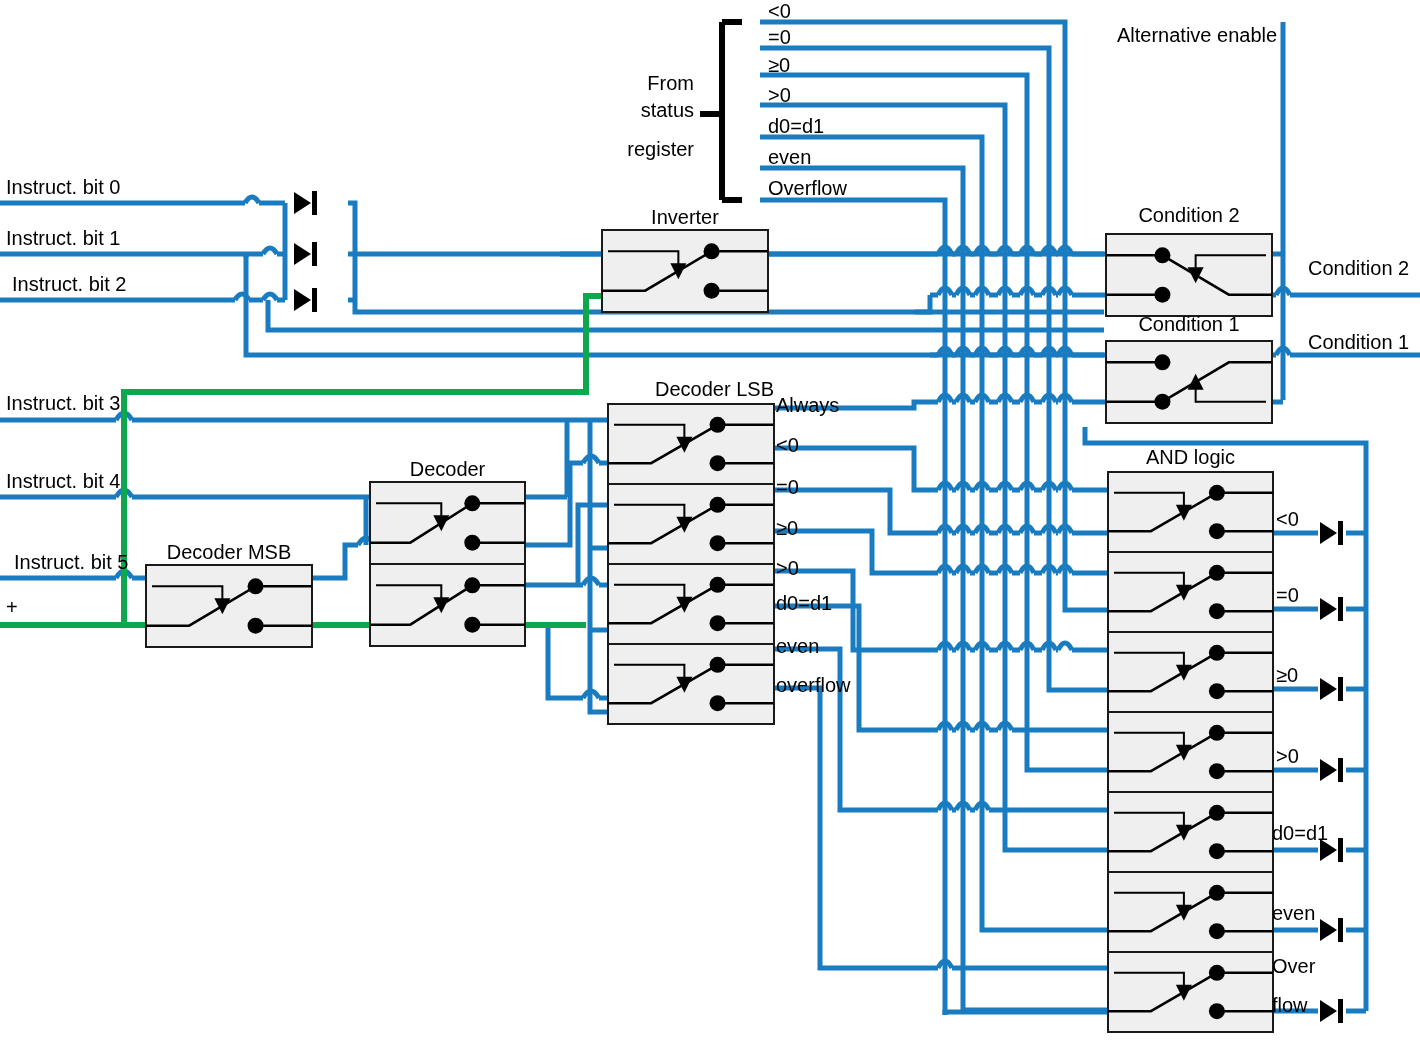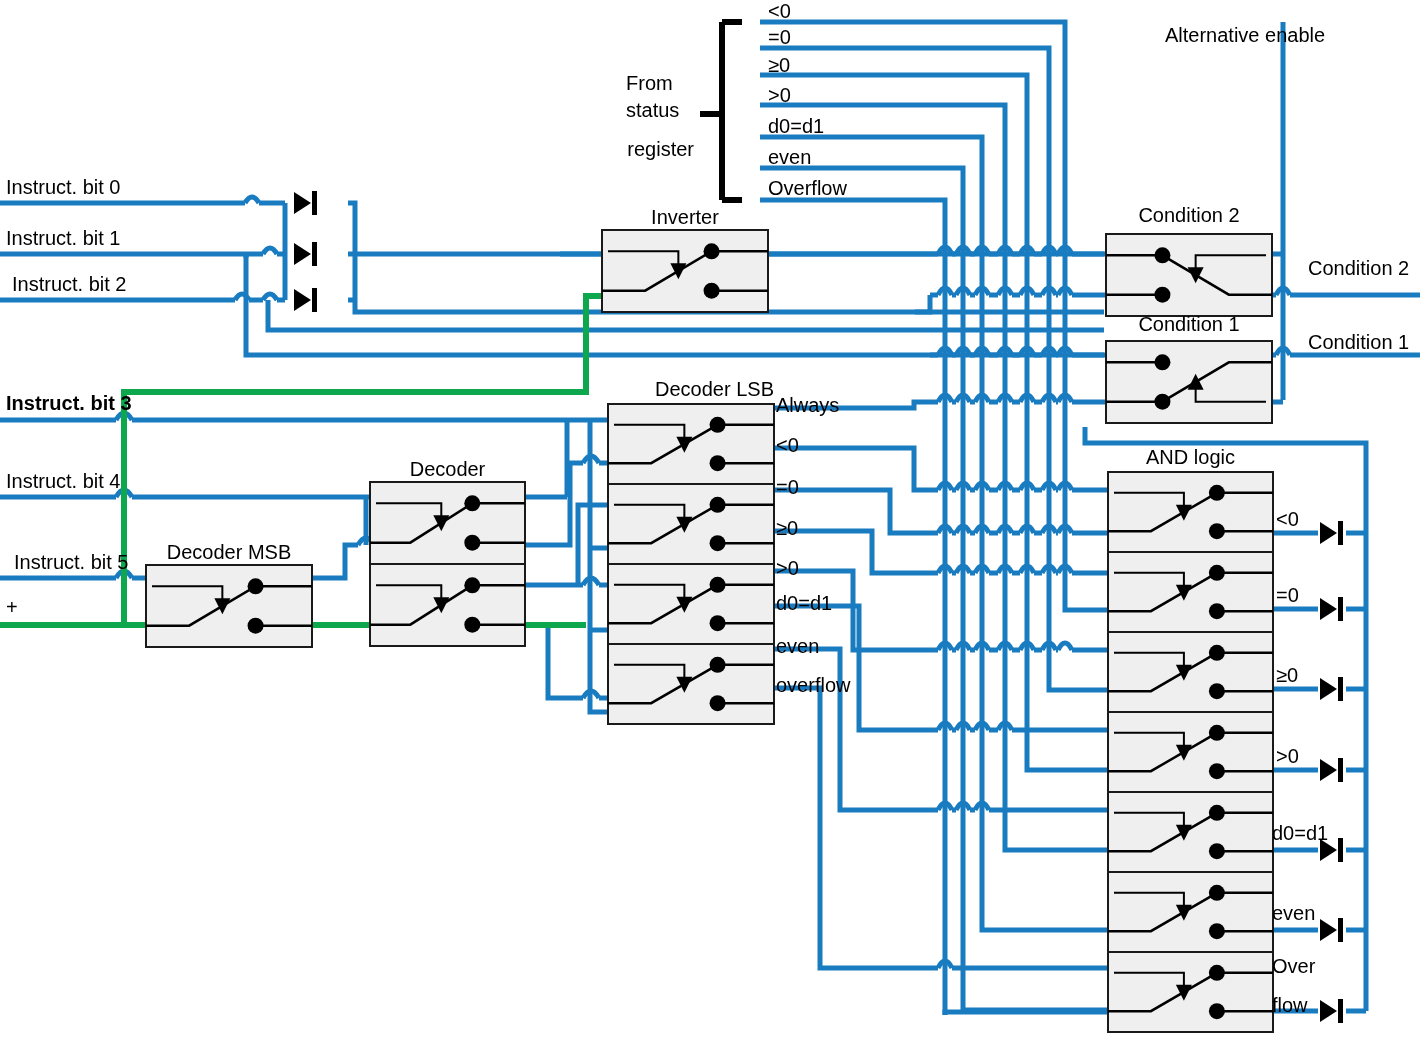--- a/index.html
+++ b/index.html
@@ -502,35 +502,35 @@
       <path d="M 722,22 L 722,200"></path>
       <path d="M 722,22 L 742,22"></path>
       <path d="M 722,200 L 742,200"></path>
       <path d="M 700,114 L 722,114"></path>
     </g>
   </svg>
 
   <div class="lbl" style="left:6px;  top:176px;">Instruct. bit 0</div>
   <div class="lbl" style="left:6px;  top:227px;">Instruct. bit 1</div>
   <div class="lbl" style="left:12px;  top:273px;">Instruct. bit 2</div>
-  <div class="lbl" style="left:6px;  top:392px;font-weight:bold;">Instruct. bit 3</div>
+  <div class="lbl" style="left:6px;  top:392px;">Instruct. bit 3</div>
   <div class="lbl" style="left:6px;  top:470px;">Instruct. bit 4</div>
   <div class="lbl" style="left:2px;  top:551px;margin-left:12px;">Instruct. bit 5</div>
   <div class="lbl" style="left:6px;  top:596px;">+</div>
 
   <div class="lbl" style="left:768px; top:0px;">&lt;0</div>
   <div class="lbl" style="left:768px; top:26px;">=0</div>
   <div class="lbl" style="left:768px; top:54px;">≥0</div>
   <div class="lbl" style="left:768px; top:84px;">&gt;0</div>
   <div class="lbl" style="left:768px; top:115px;">d0=d1</div>
   <div class="lbl" style="left:768px; top:146px;">even</div>
   <div class="lbl" style="left:768px; top:177px;">Overflow</div>
 
-  <div class="lbl" style="left:626px; top:72px; text-align:left; width:68px;">From</div>
-  <div class="lbl" style="left:626px; top:99px; width:68px;">status</div>
+  <div class="lbl" style="left:626px; top:72px; text-align:right; width:68px;">From</div>
+  <div class="lbl" style="left:626px; top:99px; text-align:right; width:68px;">status</div>
   <div class="lbl" style="left:610px; top:126px; text-align:right; width:84px;margin-top:12px;">register</div>
 
   <div class="lbl" style="left:602px; top:206px; width:166px; text-align:center;">Inverter</div>
   <div class="lbl" style="left:146px; top:541px; width:166px; text-align:center;">Decoder MSB</div>
   <div class="lbl" style="left:370px; top:458px; width:155px; text-align:center;">Decoder</div>
   <div class="lbl" style="left:608px; top:378px; width:166px; text-align:right;">Decoder LSB</div>
   <div class="lbl" style="left:1106px;top:204px; width:166px; text-align:center;">Condition 2</div>
   <div class="lbl" style="left:1106px;top:313px; width:166px; text-align:center;">Condition 1</div>
   <div class="lbl" style="left:1108px;top:446px; width:165px; text-align:center;">AND logic</div>
 
@@ -545,17 +545,17 @@
 
   <div class="lbl" style="left:1276px; top:508px;">&lt;0</div>
   <div class="lbl" style="left:1276px; top:584px;">=0</div>
   <div class="lbl" style="left:1276px; top:664px;">≥0</div>
   <div class="lbl" style="left:1276px; top:745px;">&gt;0</div>
   <div class="lbl" style="left:1272px; top:822px;">d0=d1</div>
   <div class="lbl" style="left:1272px; top:902px;">even</div>
   <div class="lbl" style="left:1272px; top:955px;">Over</div>
   <div class="lbl" style="left:1272px; top:978px;margin-top:16px;">flow</div>
 
-  <div class="lbl" style="left:1117px; top:24px;margin-left:48px;">Alternative enable</div>
+  <div class="lbl" style="left:1117px; top:24px;">Alternative enable</div>
   <div class="lbl" style="left:1308px; top:257px;">Condition 2</div>
   <div class="lbl" style="left:1308px; top:331px;">Condition 1</div>
 
 </div>
 
 </body></html>

